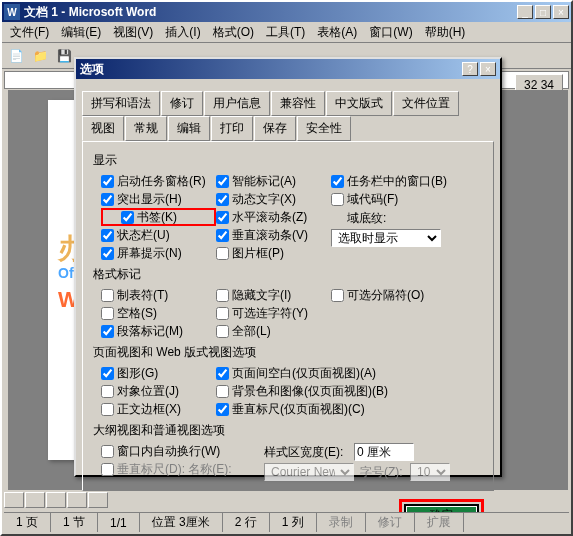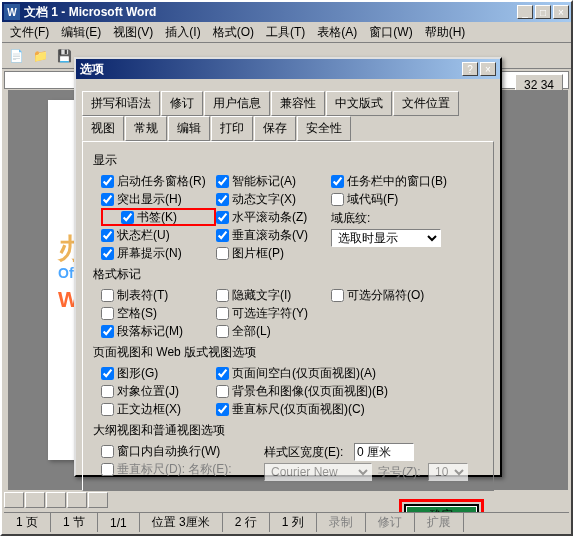--- a/index.html
+++ b/index.html
@@ -168,21 +168,21 @@
           </div>
           <div class="chkcol">
             <div class="chk">
                 <input type="checkbox" checked="" style="">
                 <label>任务栏中的窗口(B)</label>
               </div>
             <div class="chk">
                 <input type="checkbox" style="">
                 <label>域代码(F)</label>
               </div>
-            <div class="fld" style="margin-left:0">
+            <div class="fld" style="margin-left:16px">
                 <label>域底纹:</label>
               </div>
             <div class="fld" style="margin-left:0">
                 <select style="width:110px"><option>选取时显示</option></select>
               </div>
           </div>
         </div>
       </div>
 
       <div class="sect">
@@ -271,21 +271,21 @@
                 <input type="checkbox" style="">
                 <label>垂直标尺(D): 名称(E):</label>
               </div>
           </div>
           <div class="chkcol">
             <div class="fld">
                 <label>样式区宽度(E):</label>
                 <input type="text" style="width: 60px;" value="0 厘米">
               </div>
             <div class="fld disabled">
-                <select disabled="" style="width:108px"><option>Courier New</option></select>
+                <select disabled="" style="width:90px"><option>Courier New</option></select>
                 <label style="width:50px;margin-left:6px">字号(Z):</label>
                 <select disabled="" style="width:40px"><option>10</option></select>
               </div>
           </div>
         </div>
       </div>
     </div>
     <div class="btns">
       <span class="hlbtn"><button class="btn def">确定</button></span>
     </div>

